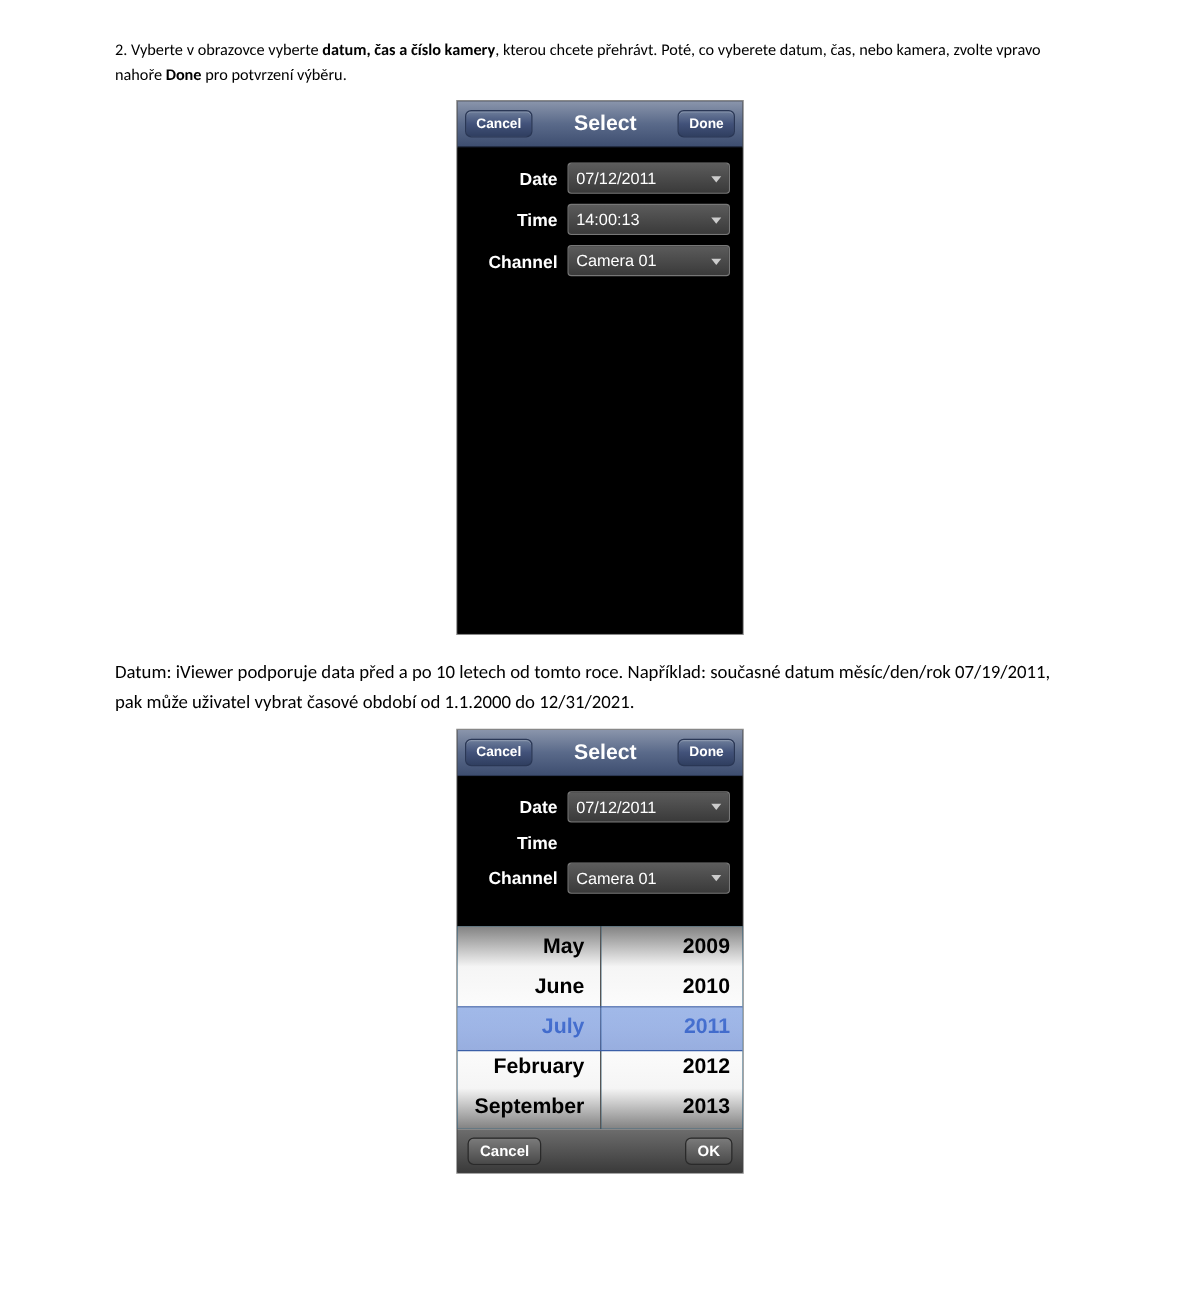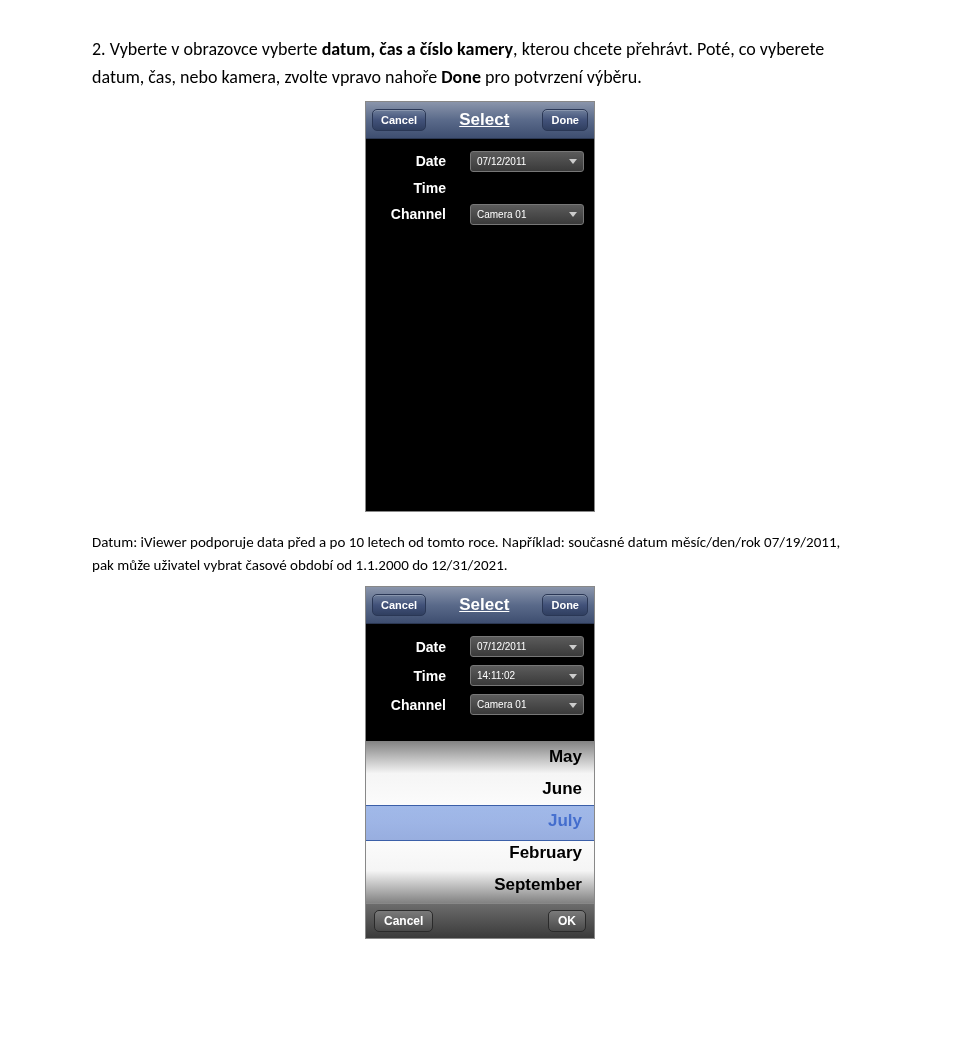--- a/index.html
+++ b/index.html
@@ -6,21 +6,21 @@
     margin: 0;
     width: 960px;
     height: 1048px;
     background: #fff;
     font-family: Calibri, Arial, sans-serif;
     color: #000;
     padding: 18px 92px 0 92px;
     box-sizing: border-box;
   }
   .instruction {
-    font-size: 18px;
+    font-size: 13px;
     line-height: 1.55;
     margin-bottom: 10px;
   }
   .bold { font-weight: 700; }
   .phone-wrap {
     text-align: center;
   }
   .phone {
     width: 228px;
     display: inline-block;
@@ -36,21 +36,20 @@
     display: flex;
     align-items: center;
     justify-content: space-between;
     padding: 0 6px;
     border-bottom: 1px solid #2b3752;
   }
   .navtitle {
     font-size: 17px;
     font-weight: 600;
     color: #fff;
-    text-decoration: underline;
   }
   .navbtn {
     background: linear-gradient(#6d7d9a, #42527a 50%, #303f60);
     color: #fff;
     font-size: 11px;
     font-weight: 600;
     border: 1px solid #2a3755;
     border-radius: 5px;
     padding: 4px 8px;
     cursor: pointer;
@@ -61,28 +60,28 @@
     display: flex;
     align-items: center;
     margin-bottom: 8px;
   }
   .form-label {
     width: 70px;
     font-size: 14px;
     font-weight: 700;
     color: #fff;
     text-align: right;
-    padding-right: 24px;
+    padding-right: 8px;
   }
   .form-field {
     flex: 1;
     background: linear-gradient(#5b5b5b, #3a3a3a);
     border: 1px solid #777;
     border-radius: 3px;
-    font-size: 10px;
+    font-size: 13px;
     color: #fff;
     padding: 4px 18px 4px 6px;
     position: relative;
   }
   .form-field::after {
     content: "";
     position: absolute;
     right: 6px;
     top: 50%;
     margin-top: -2px;
@@ -172,20 +171,21 @@
       <span class="navtitle">Select</span>
       <button class="navbtn">Done</button>
     </div>
     <div class="form-area">
       <div class="form-row">
         <div class="form-label">Date</div>
         <div class="form-field">07/12/2011</div>
       </div>
       <div class="form-row">
         <div class="form-label">Time</div>
+        <div class="form-field">14:00:13</div>
       </div>
       <div class="form-row">
         <div class="form-label">Channel</div>
         <div class="form-field">Camera 01</div>
       </div>
     </div>
     <div class="blackfill"></div>
   </div>
 </div>
 
@@ -198,38 +198,46 @@
       <span class="navtitle">Select</span>
       <button class="navbtn">Done</button>
     </div>
     <div class="form-area">
       <div class="form-row">
         <div class="form-label">Date</div>
         <div class="form-field">07/12/2011</div>
       </div>
       <div class="form-row">
         <div class="form-label">Time</div>
-        <div class="form-field">14:11:02</div>
       </div>
       <div class="form-row">
         <div class="form-label">Channel</div>
         <div class="form-field">Camera 01</div>
       </div>
     </div>
     <div class="blackfill"></div>
     <div class="picker">
       <div class="picker-col month">
         <div class="picker-items">
           <div>May</div>
           <div>June</div>
           <div class="sel">July</div>
           <div>February</div>
           <div>September</div>
         </div>
       </div>
+      <div class="picker-col">
+        <div class="picker-items">
+          <div>2009</div>
+          <div>2010</div>
+          <div class="sel">2011</div>
+          <div>2012</div>
+          <div>2013</div>
+        </div>
+      </div>
       <div class="picker-highlight"></div>
     </div>
     <div class="toolbar">
       <button class="toolbtn">Cancel</button>
       <button class="toolbtn">OK</button>
     </div>
   </div>
 </div>
 
 </body></html>

